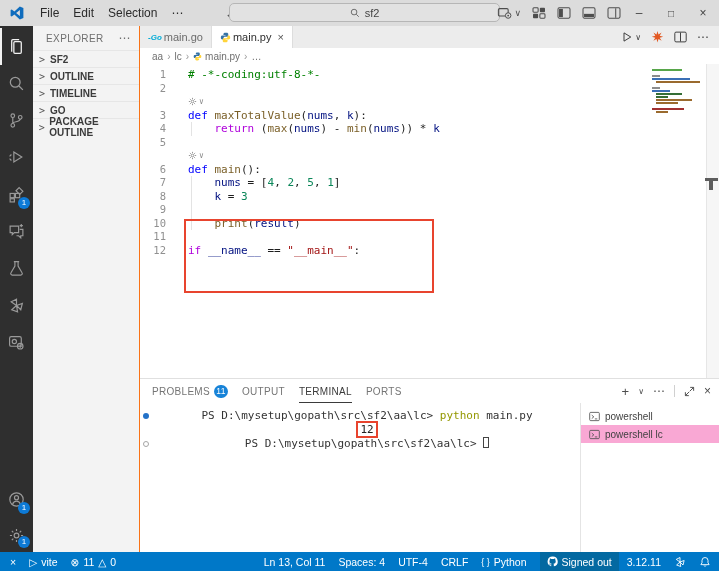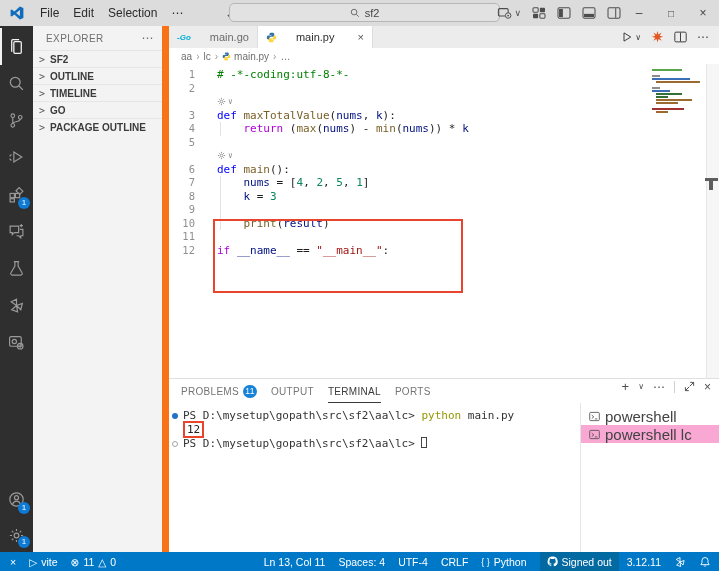--- a/index.html
+++ b/index.html
@@ -21,29 +21,29 @@
   .main { flex:1; display:flex; min-height:0; }
 
   
   .activitybar { width:33px; background:#2f2f2f; display:flex; flex-direction:column; align-items:center; padding-top:2px; }
   .ab-icon { width:33px; height:37px; display:flex; align-items:center; justify-content:center; color:#9a9a9a; position:relative; }
   .ab-icon.active { color:#f2f2f2; box-shadow:inset 2px 0 0 #f2f2f2; }
   .ab-spacer { flex:1; }
   .ab-badge { position:absolute; right:3px; bottom:4px; min-width:12px; height:12px; border-radius:50%; background:#0d7ad6; color:#fff; font-size:8px; line-height:12px; text-align:center; }
 
   
-  .sidebar { width:136px; background:#f3f3f3; border-right:7px solid #f97316; font-size:11px; color:#3b3b3b; display:flex; flex-direction:column; }
+  .sidebar { width:107px; background:#f3f3f3; border-right:1px solid #f97316; font-size:11px; color:#3b3b3b; display:flex; flex-direction:column; }
   .sb-head { height:24px; display:flex; align-items:center; justify-content:space-between; padding:0 8px 0 13px; color:#6f6f6f; font-size:10px; letter-spacing:.4px; }
   .sb-section { height:17px; display:flex; align-items:center; gap:3px; padding-left:4px; font-weight:bold; font-size:10px; color:#3b3b3b; border-top:1px solid #e6e6e6; background:#f3f3f3; cursor:pointer; }
   .sb-chev { font-family:"DejaVu Sans Mono",monospace; font-weight:normal; color:#555; font-size:10px; width:10px; text-align:center; }
 
   
   .editorcol { flex:1; display:flex; flex-direction:column; min-width:0; background:#fff; }
   .tabbar { height:22px; background:#ececec; display:flex; align-items:stretch; flex:0 0 22px; }
-  .tab { display:flex; align-items:center; gap:19px; padding:0 8px; font-size:11px; color:#6b6b6b; background:#ececec; border-right:1px solid #ddd; cursor:pointer; }
+  .tab { display:flex; align-items:center; gap:2px; padding:0 8px; font-size:11px; color:#6b6b6b; background:#ececec; border-right:1px solid #ddd; cursor:pointer; }
   .tab.active { background:#fff; color:#2f2f2f; }
   .tab .close { margin-left:4px; color:#555; font-size:11px; }
   .ed-actions { margin-left:auto; display:flex; align-items:center; gap:10px; padding-right:10px; color:#3f3f3f; font-size:12px; }
   .breadcrumb { height:16px; display:flex; align-items:center; gap:4px; font-size:10px; color:#6f6f6f; padding-left:12px; background:#fff; flex:0 0 16px; }
   .crumb-sep { color:#9a9a9a; }
 
   
   .codearea { position:relative; flex:1; background:#fff; font-family:"DejaVu Sans Mono",monospace; font-size:11px; overflow:hidden; padding-top:4px; }
   .row { display:flex; height:13.5px; line-height:13.5px; position:relative; }
   .row.cur { box-shadow:0 1px 0 #d9d9d9, 0 -1px 0 #d9d9d9; }
@@ -57,36 +57,36 @@
   .lens { padding-left:48px; display:flex; align-items:center; gap:2px; color:#8c8c8c; font-size:9px; }
   .redbox1 { position:absolute; left:44px; top:155px; width:250px; height:74px; border:2px solid #e8442e; pointer-events:none; }
   .minimap { position:absolute; right:15px; top:4px; width:54px; }
   .scrolltrack { position:absolute; right:0; top:0; width:13px; height:100%; background:#f6f6f6; border-left:1px solid #e6e6e6; }
   .t-artifact { position:absolute; right:1px; top:114px; width:13px; height:12px; }
   .t-artifact .h { position:absolute; left:0; top:0; width:13px; height:3px; background:#5d5d5d; }
   .t-artifact .v { position:absolute; left:4px; top:3px; width:4px; height:9px; background:#5d5d5d; }
 
   
   .panel { flex:0 0 174px; border-top:1px solid #e0e0e0; display:flex; flex-direction:column; background:#fff; }
-  .panel-head { height:24px; display:flex; align-items:flex-start; padding:0 8px 0 12px; flex:0 0 24px; }
+  .panel-head { height:24px; display:flex; align-items:center; padding:0 8px 0 12px; flex:0 0 24px; }
   .ptab { font-size:10px; letter-spacing:.3px; color:#757575; margin-right:14px; height:24px; display:flex; align-items:center; gap:4px; cursor:pointer; }
   .ptab.active { color:#3b3b3b; box-shadow:inset 0 -1px 0 #3b3b3b; }
   .pbadge { background:#1783d8; color:#fff; border-radius:7px; min-width:14px; height:13px; line-height:13px; text-align:center; font-size:8.5px; padding:0 2px; }
   .p-actions { margin-left:auto; display:flex; align-items:center; gap:9px; color:#4d4d4d; font-size:12px; }
   .p-sep { width:1px; height:12px; background:#d0d0d0; }
-  .panel-body { flex:1; display:flex; min-height:0; }
+  .panel-body { flex:1; display:flex; min-height:0;text-align:center; }
   .term { flex:1; font-family:"DejaVu Sans Mono",monospace; font-size:11px; padding:6px 0 0 0; }
   .tl { position:relative; padding-left:14px; height:14px; line-height:14px; white-space:pre; }
   .deco { position:absolute; left:3px; top:4px; width:6px; height:6px; border-radius:50%; }
   .deco.filled { background:#2472c8; }
   .deco.hollow { border:1px solid #a5a5a5; }
   .t-prompt{color:#333} .t-cmd{color:#949800} .t-plain{color:#222}
   .boxed12 { border:2px solid #e8442e; padding:0 2px; }
   .t-caret { display:inline-block; width:6px; height:11px; border:1px solid #444; vertical-align:-1px; }
-  .termlist { flex:0 0 139px; border-left:1px solid #e4e4e4; padding-top:4px; font-size:15px; color:#424242; }
+  .termlist { flex:0 0 139px; border-left:1px solid #e4e4e4; padding-top:4px; font-size:10px; color:#424242; }
   .tl-item { height:18px; display:flex; align-items:center; gap:5px; padding-left:8px; cursor:pointer; }
   .tl-item.sel { background:#f9a8d4; }
 
   
   .statusbar { height:19px; background:#0078c8; color:#fff; display:flex; align-items:center; font-size:10.5px; flex:0 0 19px; padding:0 6px 0 10px; }
   .sb-item { display:flex; align-items:center; gap:4px; margin-right:13px; height:19px; }
   .sb-item i { font-style:normal; font-size:10.5px; }
   .sb-right { margin-left:auto; display:flex; align-items:flex-start; }
   .sb-item.dark { background:#0369a1; padding:0 7px; margin-right:8px; }
   svg { display:block; }

